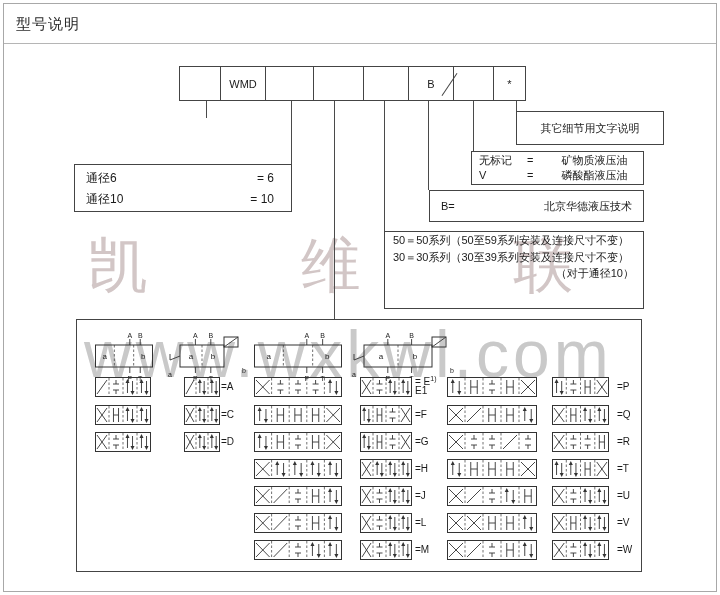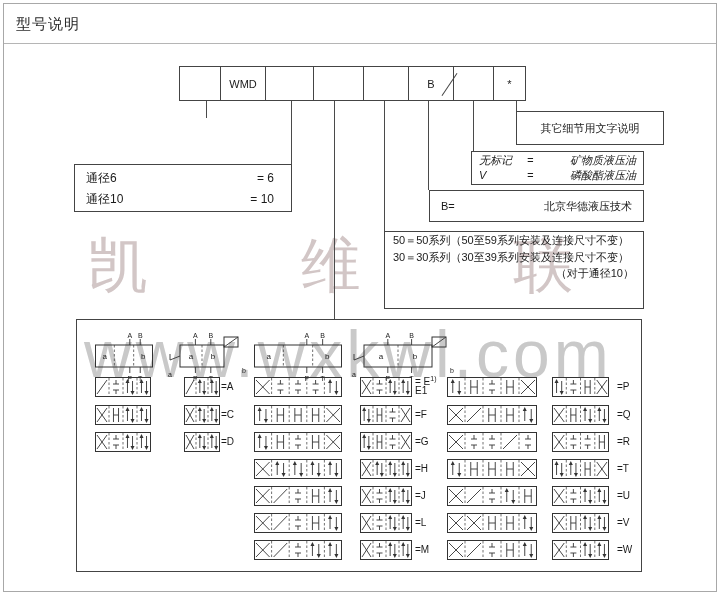--- a/index.html
+++ b/index.html
@@ -25,24 +25,24 @@
   .v6{left:469px;top:97px;height:50px}
   .v7{left:512px;top:97px;height:10px}
   
   .dbox{position:absolute;border:1px solid #444;box-sizing:border-box;font-size:11px;color:#1a1a1a;background:transparent;z-index:1;}
   .box-way{left:70px;top:114px;width:131px;height:41px;padding:3px 28px 0 13px;}
   .box-way .r{display:flex;justify-content:space-between;line-height:17px;font-size:12px;}
   .box-size{left:70px;top:160px;width:218px;height:48px;padding:3px 17px 0 11px;}
   .box-size .r{display:flex;justify-content:space-between;line-height:21px;font-size:12px;}
   .box-details{left:512px;top:107px;width:148px;height:34px;text-align:center;line-height:32px;}
   .box-fluid{left:467px;top:147px;width:173px;height:34px;padding:1px 7px 0 7px;}
-  .box-fluid .r{display:flex;line-height:15px;font-style:italic;}
+  .box-fluid .r{display:flex;line-height:15px;}
   .box-fluid .n{width:48px;}
   .box-fluid .e{width:26px;}
-  .box-fluid .v{flex:1;text-align:right;}
+  .box-fluid .v{flex:1;text-align:center;}
   .box-brand{left:425px;top:186px;width:215px;height:32px;display:flex;justify-content:space-between;align-items:center;padding:0 11px;}
   .box-series{left:380px;top:227px;width:260px;height:78px;padding:0 9px 0 8px;line-height:16.5px;}
   .box-series .ra{text-align:left;}
   .box-series .rb{text-align:right;}
   
   .bottom-box{position:absolute;left:72px;top:315px;width:566px;height:253px;border:1px solid #444;box-sizing:border-box;z-index:1;}
   .row-label{position:absolute;font-size:10px;color:#1a1a1a;white-space:nowrap;}
   .row-label sup{font-size:7px;}
   .row-label .alt{display:block;margin-top:-2px;}
   svg{overflow:visible;}

